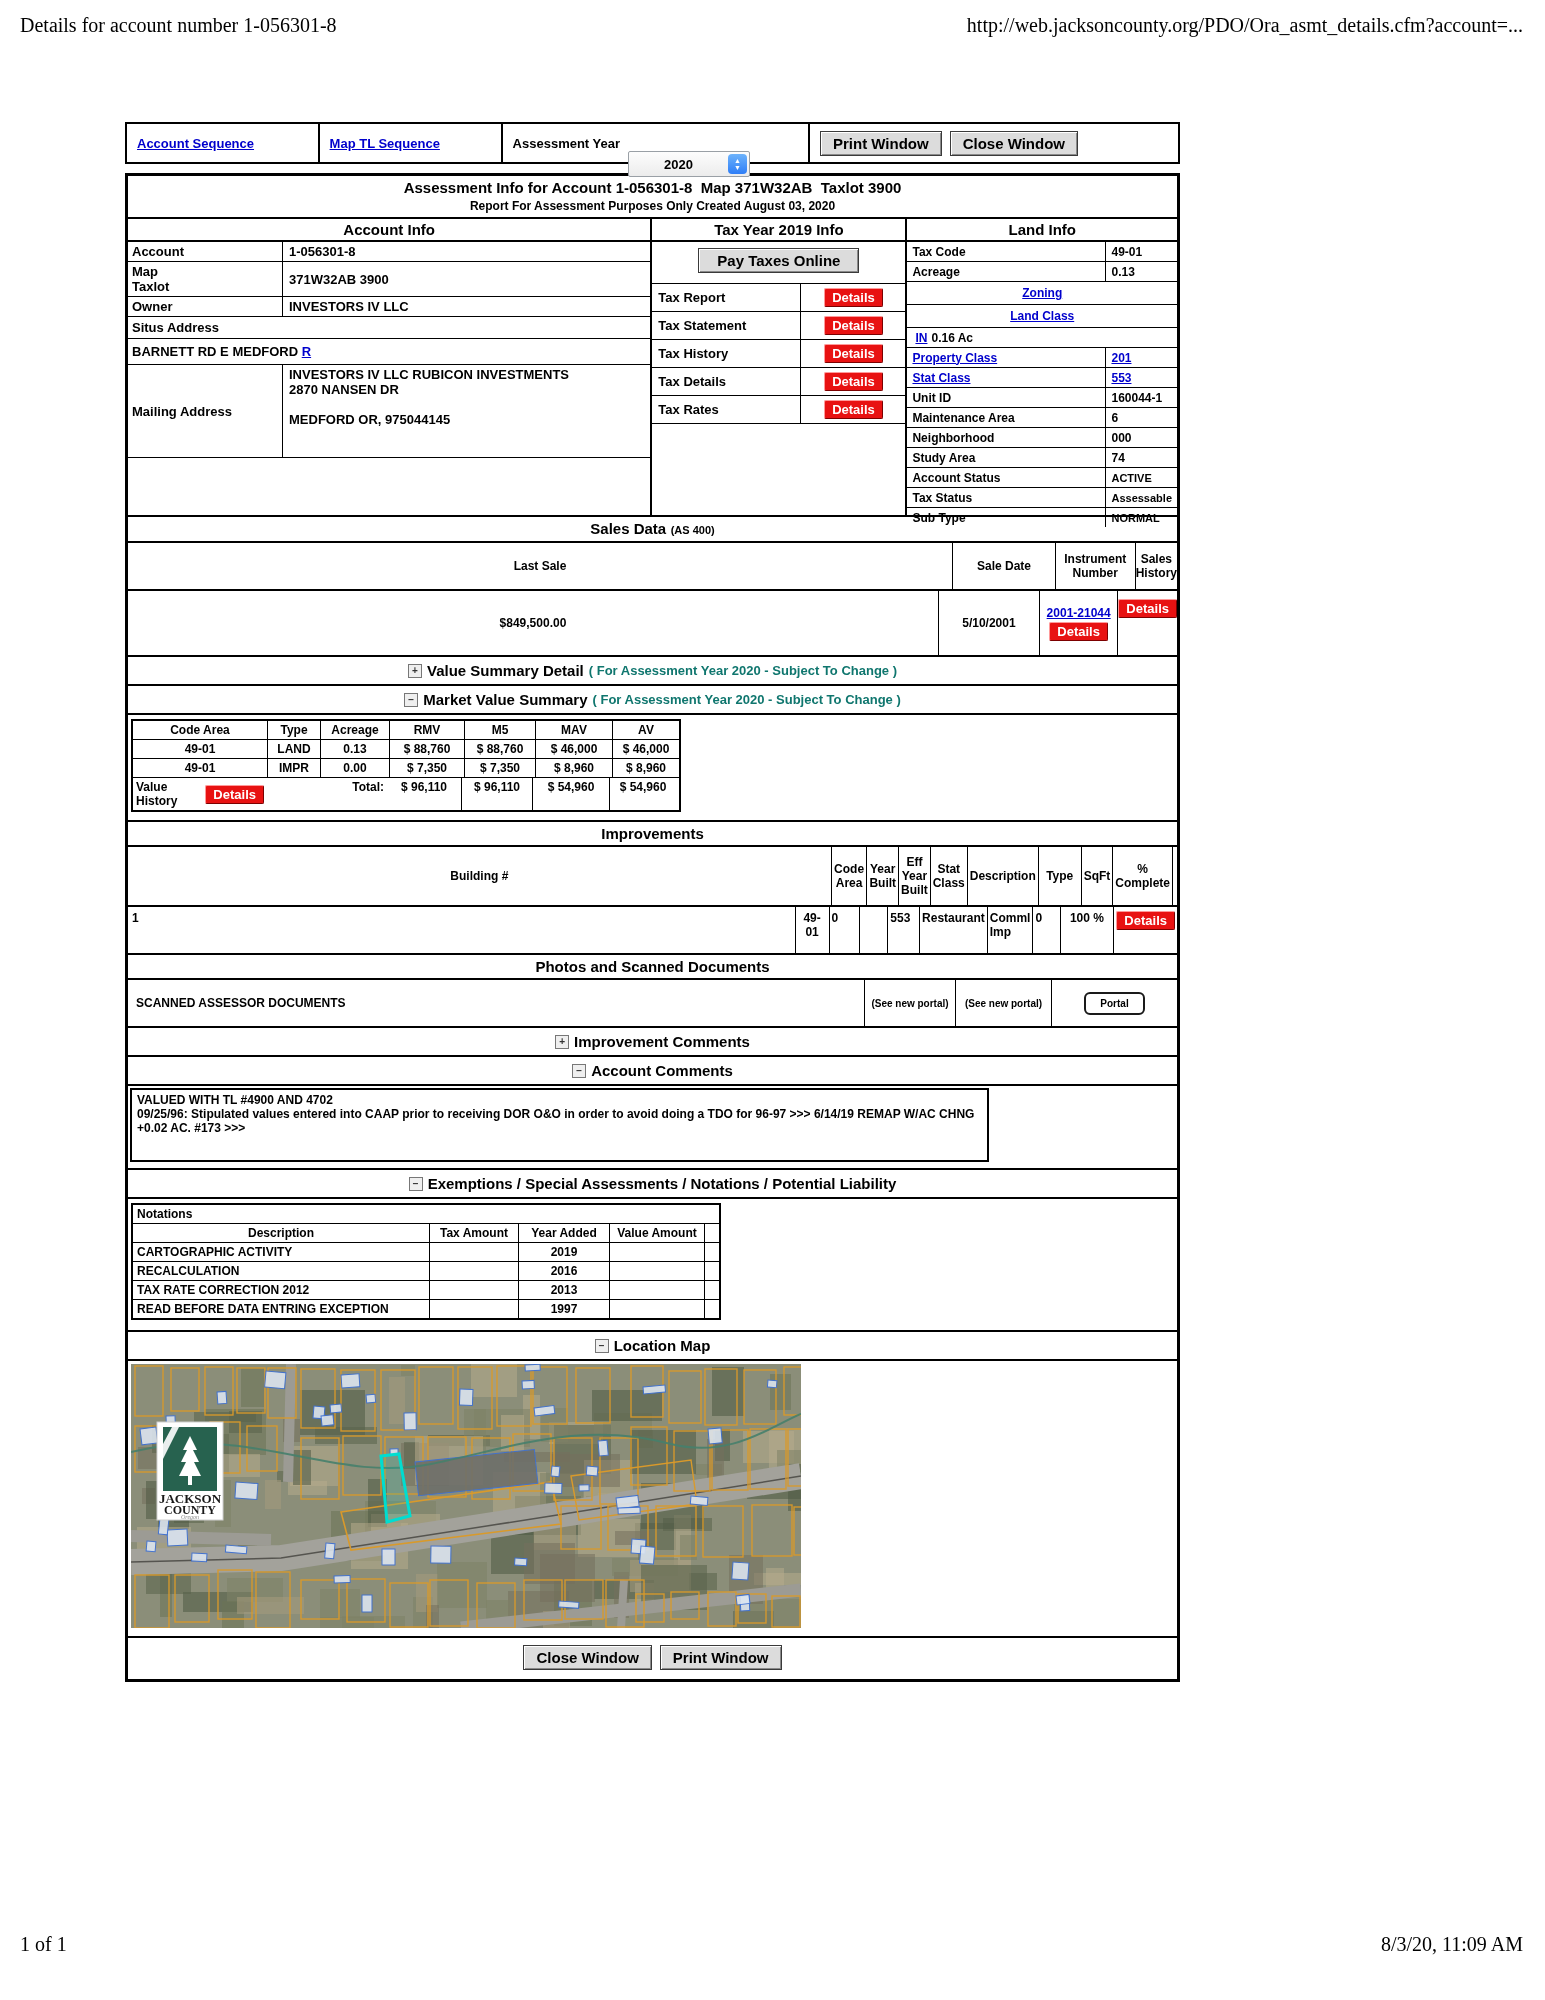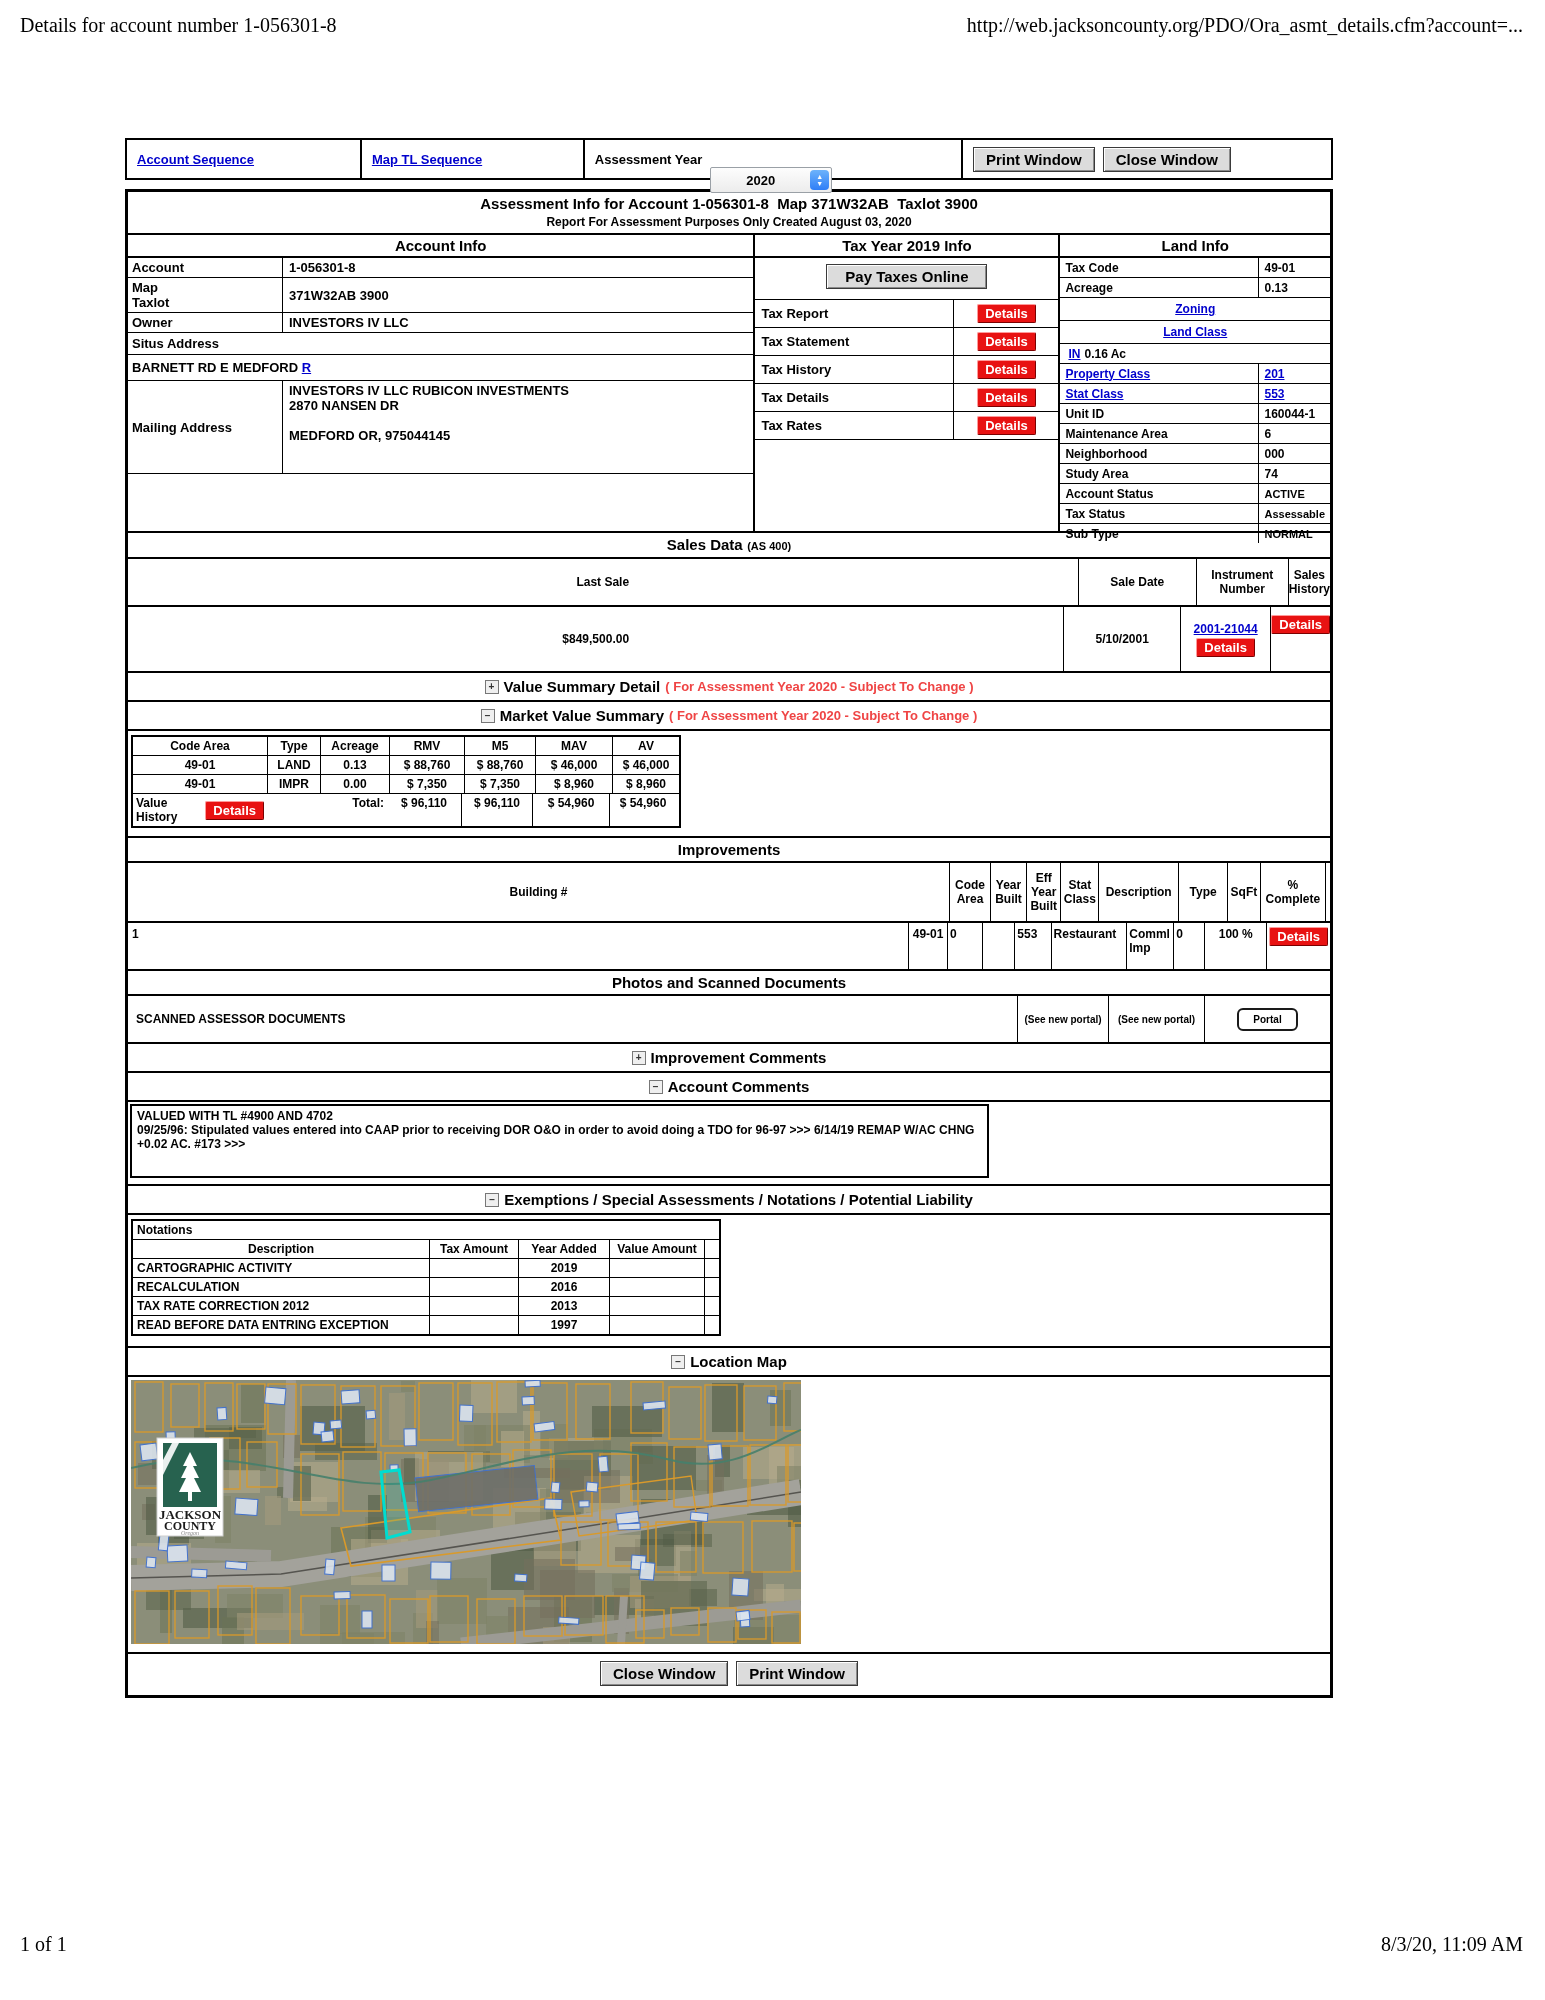--- a/index.html
+++ b/index.html
@@ -1,21 +1,21 @@
 <!DOCTYPE html>
 <html><head>
 <meta charset="utf-8">
 <style>
   html,body{margin:0;padding:0;background:#fff;}
   body{width:1545px;height:2000px;position:relative;font-family:"Liberation Sans",sans-serif;color:#000;}
   .serif{font-family:"Liberation Serif",serif;}
   .print-hf{position:absolute;left:20px;right:22px;display:flex;justify-content:space-between;font-size:20px;}
   .bold{font-weight:bold;}
   a,.link{color:#0000cc;font-weight:bold;text-decoration:underline;cursor:pointer;}
-  .content{position:absolute;left:125px;top:138px;width:1208px;}
+  .content{position:absolute;left:125px;top:122px;width:1055px;}
   
   .toolbar{border:2px solid #000;display:flex;height:38px;align-items:stretch;margin-bottom:9px;}
   .tcell{display:flex;align-items:center;padding:0 10px;border-right:2px solid #000;font-size:13px;}
   .tcell:last-child{border-right:none;}
   .btn-gray{background:#dcdcdc;border:1px solid #3a3a3a;box-shadow:inset 1px 1px 0 #fff,inset -1px -1px 0 #8a8a8a;font-weight:bold;font-size:15px;padding:3px 12px;cursor:pointer;white-space:nowrap;}
   .select{display:flex;align-items:center;margin-left:8px;border:1px solid #9aa0a6;background:linear-gradient(#fdfdfd,#ececec);height:24px;width:120px;border-radius:2px;margin-top:42px;}
   .select .val{flex:1;text-align:center;font-size:13px;}
   .select .step{width:19px;height:20px;margin-right:2px;border-radius:4px;background:linear-gradient(#6db3fb,#2f7ef7);display:flex;flex-direction:column;align-items:center;justify-content:center;gap:1px;}
   .select .step span{color:#fff;font-size:7px;line-height:6px;}
   
@@ -53,21 +53,21 @@
   .srow{height:64px;border-bottom:2px solid #000;align-items:center;}
   .sc1{width:1004px;text-align:center;border-right:1px solid #000;align-self:stretch;display:flex;align-items:center;justify-content:center;}
   .sc2{width:124px;text-align:center;border-right:1px solid #000;align-self:stretch;display:flex;align-items:center;justify-content:center;}
   .sc3{width:96px;text-align:center;border-right:1px solid #000;align-self:stretch;display:flex;flex-direction:column;align-items:center;justify-content:center;gap:2px;}
   .sc4{flex:1;text-align:center;align-self:stretch;display:flex;flex-direction:column;align-items:center;justify-content:flex-start;padding-top:8px;}
   .sc3.hd,.sc4.hd{justify-content:center;padding-top:0;flex-direction:column;}
   
   .bar{display:flex;align-items:center;justify-content:center;gap:5px;padding:5px 0;border-bottom:2px solid #000;}
   .bar .ico{width:12px;height:12px;border:1px solid #777;background:#efefef;font-size:10px;line-height:11px;text-align:center;font-weight:bold;color:#333;}
   .bar .lbl{font-size:15px;font-weight:bold;}
-  .bar .note{font-size:13px;font-weight:bold;color:#ef4444;}
+  .bar .note{font-size:13px;font-weight:bold;color:#0f766e;}
   
   .mvswrap{padding:4px 0 8px 3px;border-bottom:2px solid #000;}
   .mvs{border:2px solid #000;display:inline-block;}
   .mvsrow{display:flex;font-size:12px;font-weight:bold;}
   .mvsrow>div{border-right:1px solid #000;border-bottom:1px solid #000;padding:2px 3px;text-align:center;}
   .mvsrow>div:last-child{border-right:none;}
   .mvsrow.last>div{border-bottom:none;}
   .m1{width:128px;}.m2{width:46px;}.m3{width:62px;}.m4{width:68px;}.m5c{width:64px;}.m6{width:70px;}.m7{width:60px;}
   .nb{border-right:none !important;border-bottom:none !important;text-align:left !important;}
   

